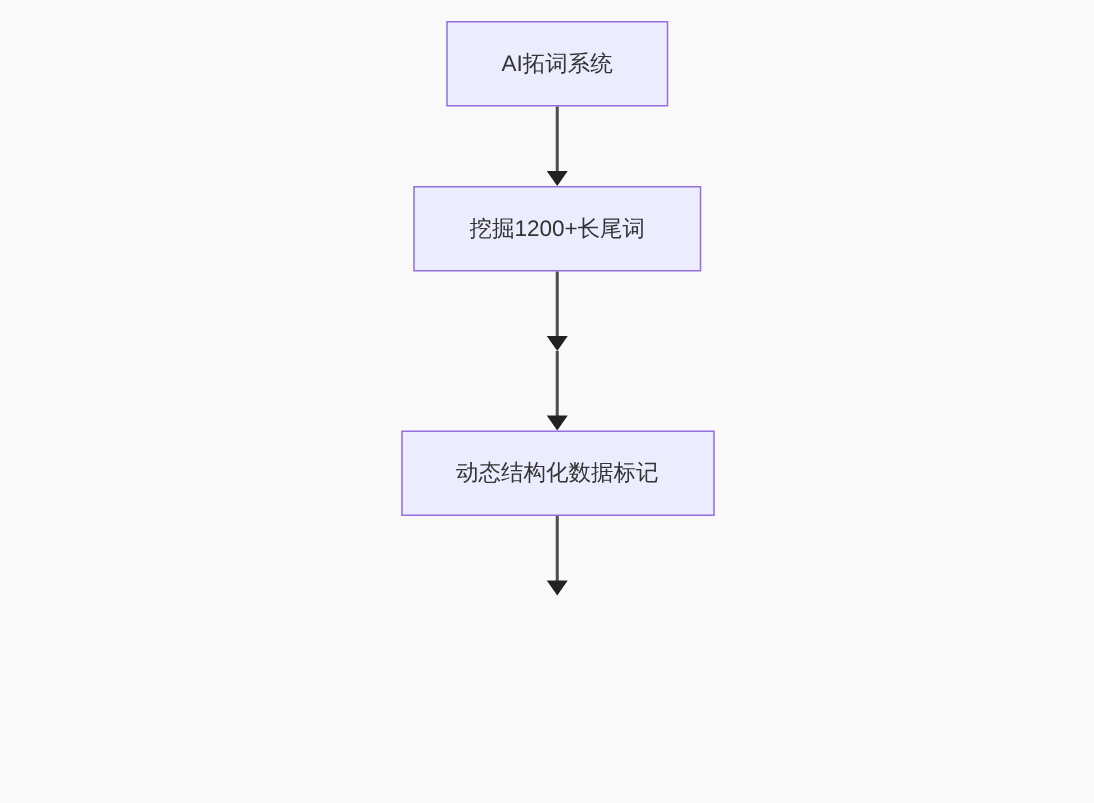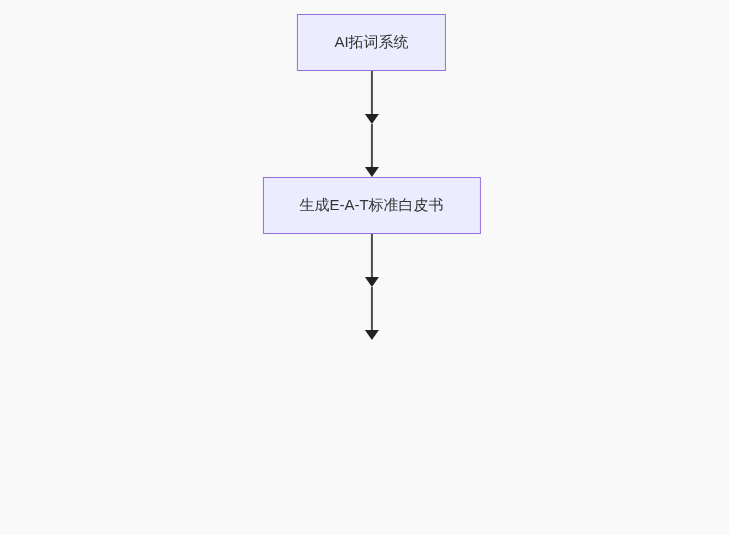--- a/index.html
+++ b/index.html
@@ -66,36 +66,39 @@
 
     <div class="node">
       <span>AI拓词系统</span>
     </div>
 
     <div class="edge">
       <div class="line"></div>
       <div class="head"></div>
     </div>
 
-
-    <div class="edge">
-      <div class="line"></div>
-      <div class="head"></div>
-    </div>
-
     <div class="node">
-      <span>生成E-A-T标准白皮书</span>
+      <span>挖掘1200+长尾词</span>
     </div>
 
     <div class="edge">
       <div class="line"></div>
       <div class="head"></div>
     </div>
 
 
     <div class="edge">
       <div class="line"></div>
       <div class="head"></div>
     </div>
 
+    <div class="node">
+      <span>动态结构化数据标记</span>
+    </div>
+
+    <div class="edge">
+      <div class="line"></div>
+      <div class="head"></div>
+    </div>
+
 
   </div>
 </div>
 
 </body></html>

